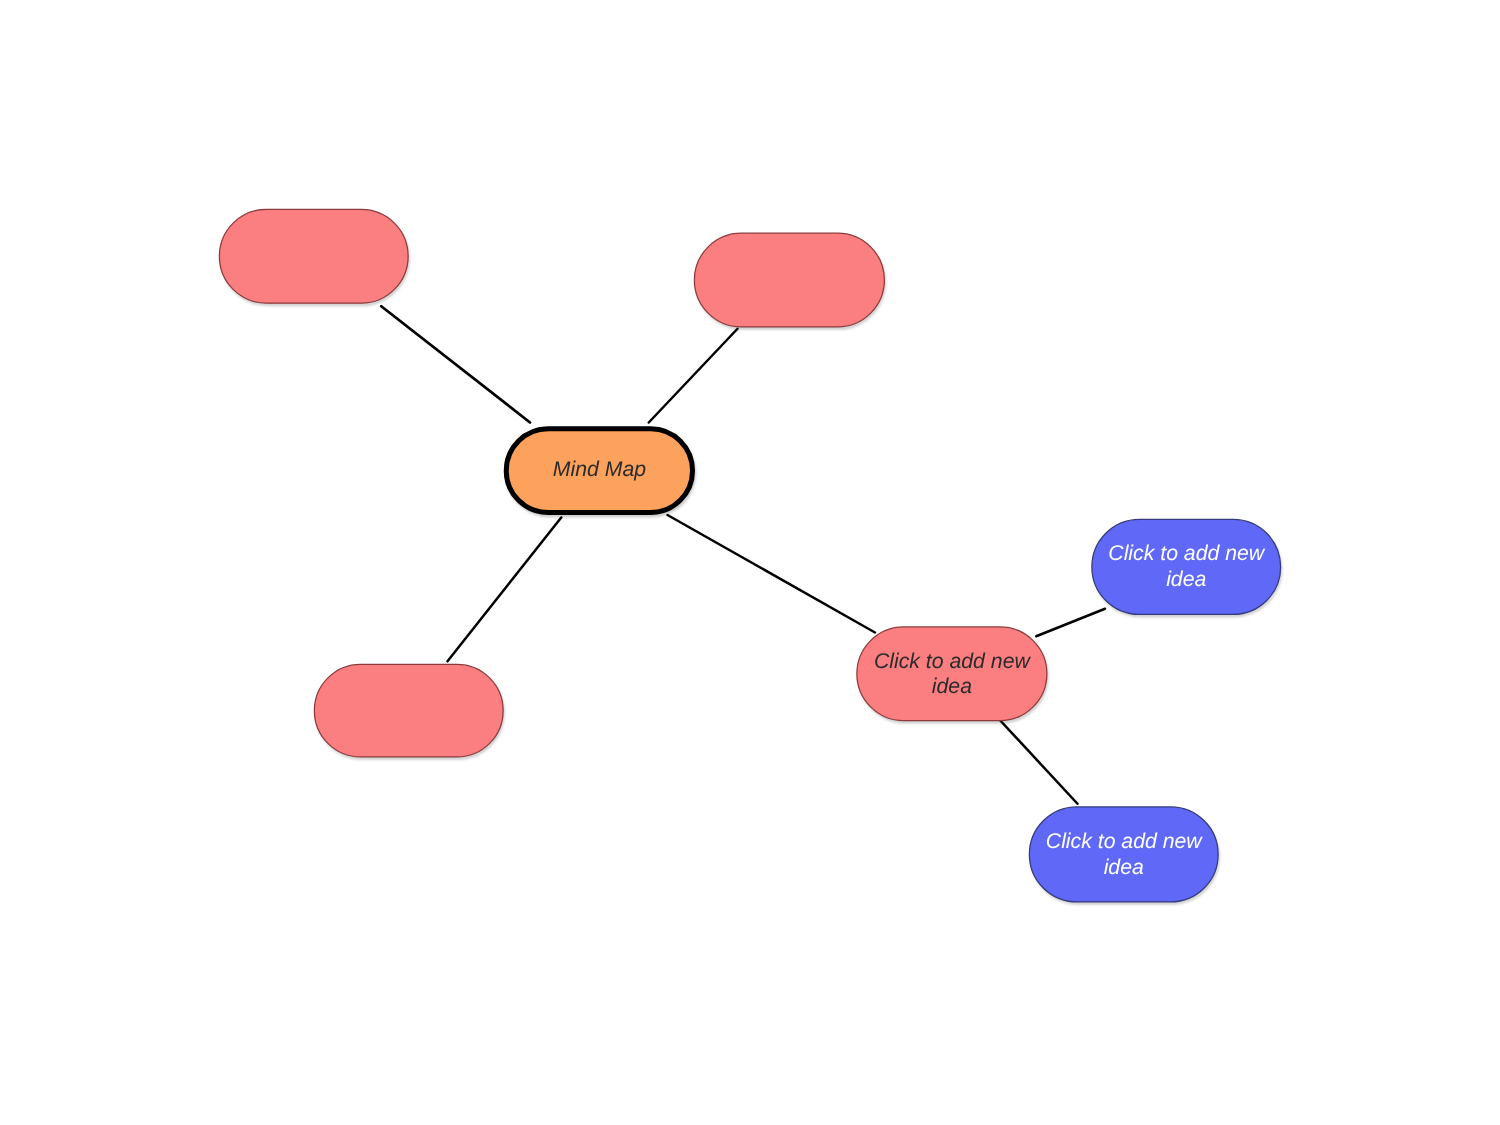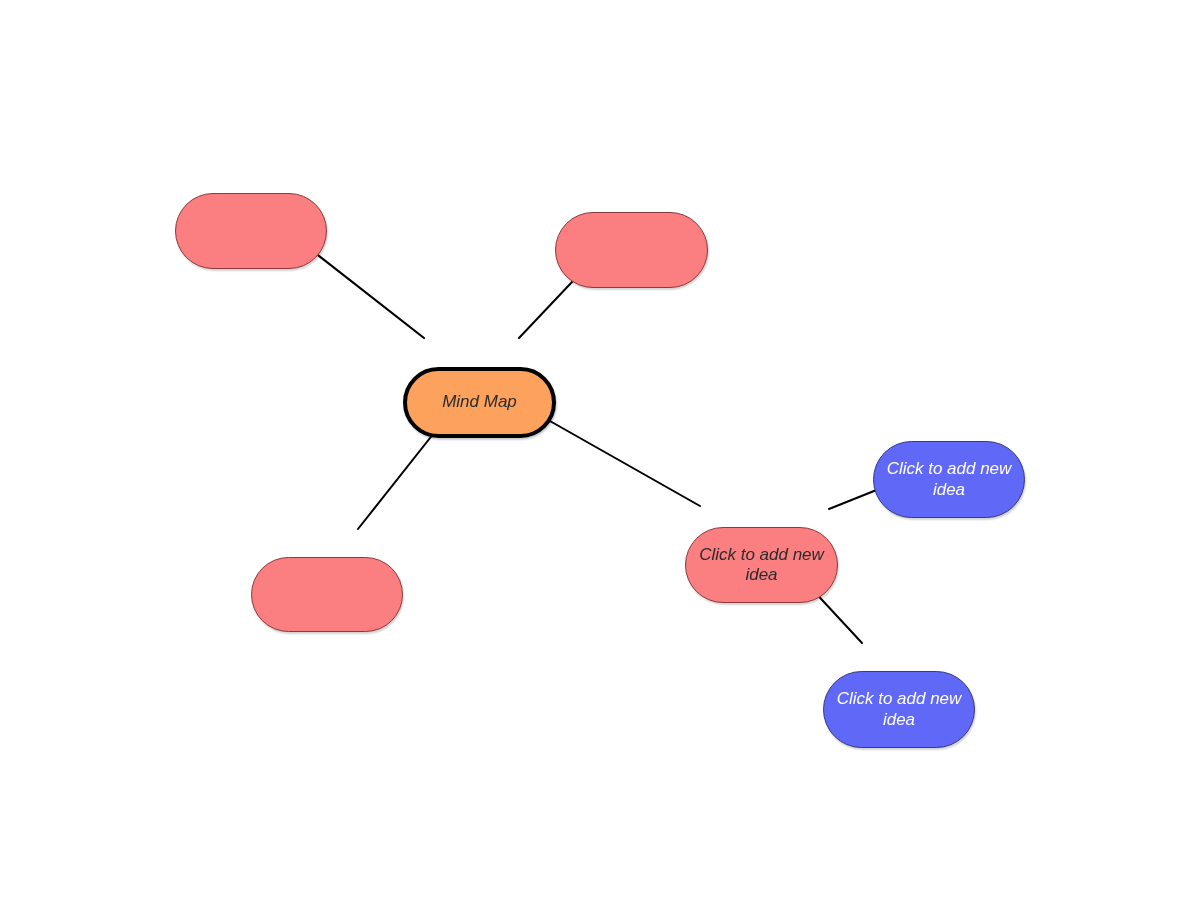--- a/index.html
+++ b/index.html
@@ -31,21 +31,20 @@
   .node {
     position: absolute;
     box-sizing: border-box;
     display: flex;
     align-items: center;
     justify-content: center;
     text-align: center;
     font-style: italic;
     line-height: 1.18;
     user-select: none;
-    margin-top: 26px;
   }
   .node-label {
     display: block;
     padding: 0 10px;
     white-space: pre-line;
   }
   .node-root {
     background: #fca25c;
     border: 4px solid #000000;
     border-radius: 999px;

